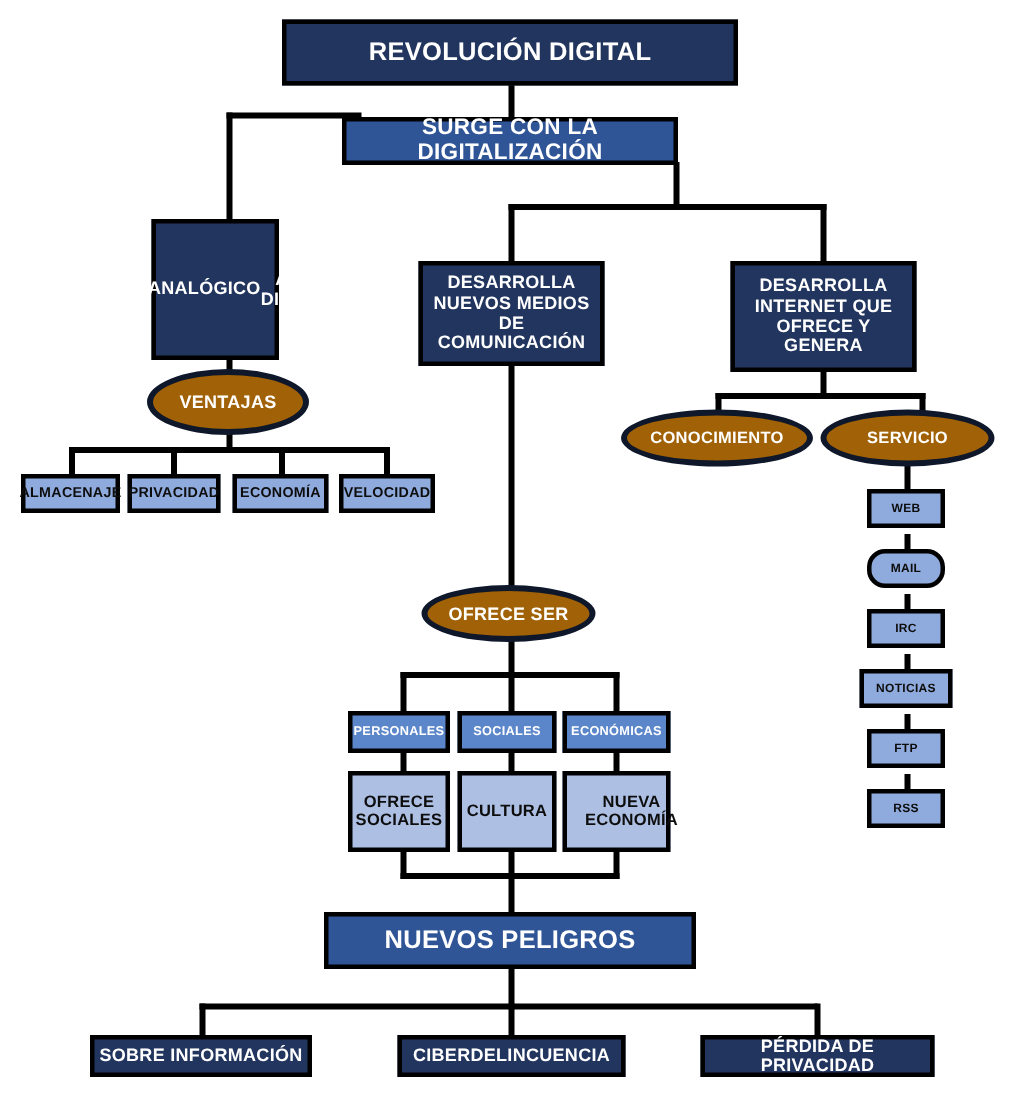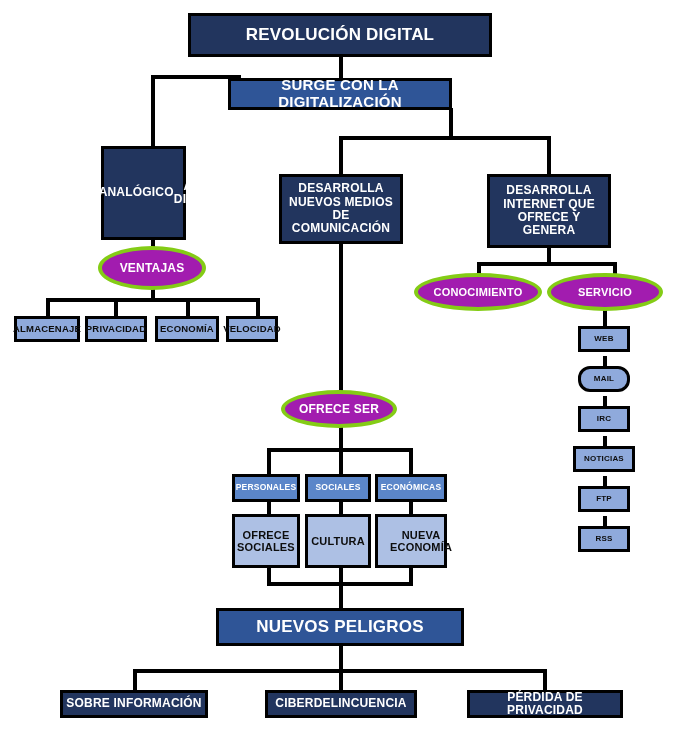--- a/index.html
+++ b/index.html
@@ -35,23 +35,23 @@
   .light{background:#8faadc;color:#0d0d0d;}
   .light2{background:#adc0e4;color:#0d0d0d;}
 
   .ellipse{
     position:absolute;
     box-sizing:border-box;
     display:flex;
     align-items:center;
     justify-content:center;
     text-align:center;
-    border:4px solid #84cc16;
+    border:4px solid #0f172a;
     border-radius:50%;
-    background:#a21caf;
+    background:#a16207;
     color:#ffffff;
     font-weight:bold;
     z-index:6;
     letter-spacing:.2px;
   }
 
   
   .ln{position:absolute;background:#000000;z-index:1;}
   .vl{width:4px;}
   .hl{height:4px;}
@@ -143,21 +143,21 @@
 
   <div class="node light t-xs" style="left:14px;top:316px;width:66px;height:26px;">
     <span>ALMACENAJE</span>
   </div>
   <div class="node light t-xs" style="left:85px;top:316px;width:62px;height:26px;">
     <span>PRIVACIDAD</span>
   </div>
   <div class="node light t-xs" style="left:155px;top:316px;width:64px;height:26px;">
     <span>ECONOMÍA</span>
   </div>
-  <div class="node light t-xs" style="left:226px;top:316px;width:52px;height:26px;">
+  <div class="node light t-xs" style="left:226px;top:316px;width:64px;height:26px;">
     <span>VELOCIDAD</span>
   </div>
 
   <div class="node navy t-md" style="left:279px;top:174px;width:124px;height:70px;flex-direction:column;">
     <span>DESARROLLA</span>
     <span>NUEVOS MEDIOS</span>
     <span>DE COMUNICACIÓN</span>
   </div>
 
   <div class="node navy t-md" style="left:487px;top:174px;width:124px;height:74px;flex-direction:column;">

